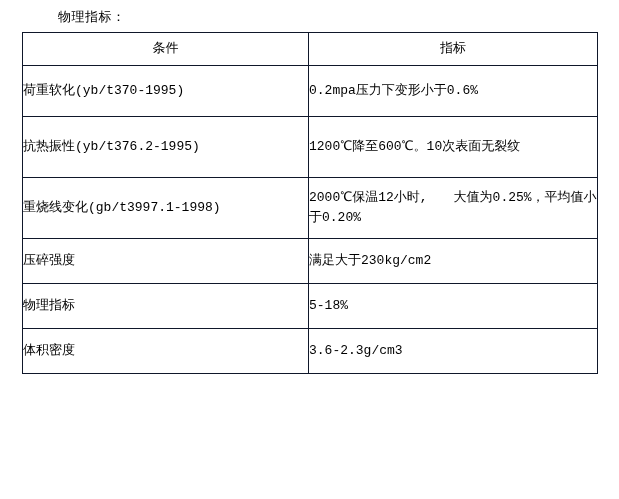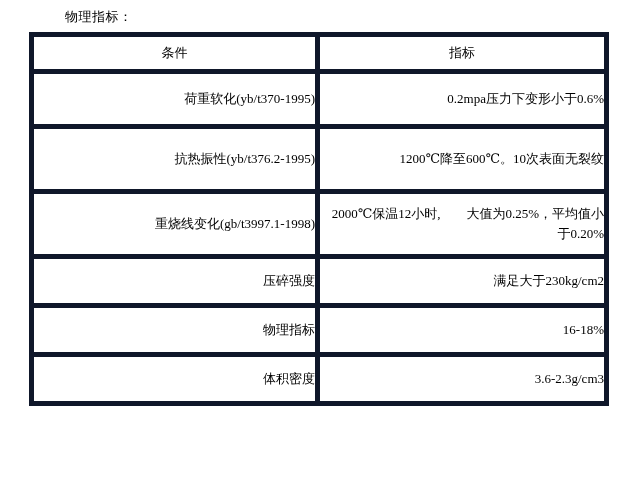--- a/index.html
+++ b/index.html
@@ -12,57 +12,58 @@
     height: 499px;
     font-family: "Liberation Serif", "DejaVu Serif", serif;
     color: #000000;
     overflow: hidden;
   }
   .page {
     position: relative;
     width: 619px;
     height: 499px;
     box-sizing: border-box;
-    padding: 8px 22px 0 29px;
+    padding: 8px 22px 0 22px;
     border-radius: 11px;
   }
   .doc-title {
     font-size: 13px;
     line-height: 18px;
     margin: 0 0 6px 36px;
     letter-spacing: 0.5px;
   }
   table.spec {
     border-collapse: collapse;
     width: 575px;
     table-layout: fixed;
     margin: 0 auto;
   }
   table.spec td,
   table.spec th {
-    border: 5px solid #0f172a;
+    border: 1px solid #0f172a;
     font-weight: normal;
     font-size: 13px;
     line-height: 20px;
     vertical-align: middle;
     padding: 0;
+    font-family: Liberation Mono, monospace;
   }
   col.c-cond { width: 286px; }
   col.c-spec { width: 289px; }
 
   .hdr td {
     height: 32px;
     text-align: center;
   }
   .cond-cell {
-    text-align: right;
+    text-align: left;
     padding: 0 6px;
   }
   .spec-cell {
-    text-align: right;
+    text-align: left;
     padding: 0 4px 0 6px;
   }
   .r-h50 td { height: 50px; }
   .r-h60 td { height: 60px; }
   .r-h44 td { height: 44px; }
 </style>
 </head>
 <body>
 
 <div class="page">
@@ -96,21 +97,21 @@
       </tr>
 
 
       <tr class="r-h44">
         <td class="cond-cell">压碎强度</td>
         <td class="spec-cell">满足大于230kg/cm2</td>
       </tr>
 
       <tr class="r-h44">
         <td class="cond-cell">物理指标</td>
-        <td class="spec-cell">16-18%</td>
+        <td class="spec-cell">5-18%</td>
       </tr>
 
       <tr class="r-h44">
         <td class="cond-cell">体积密度</td>
         <td class="spec-cell">3.6-2.3g/cm3</td>
       </tr>
     </tbody>
   </table>
 
 </div>

